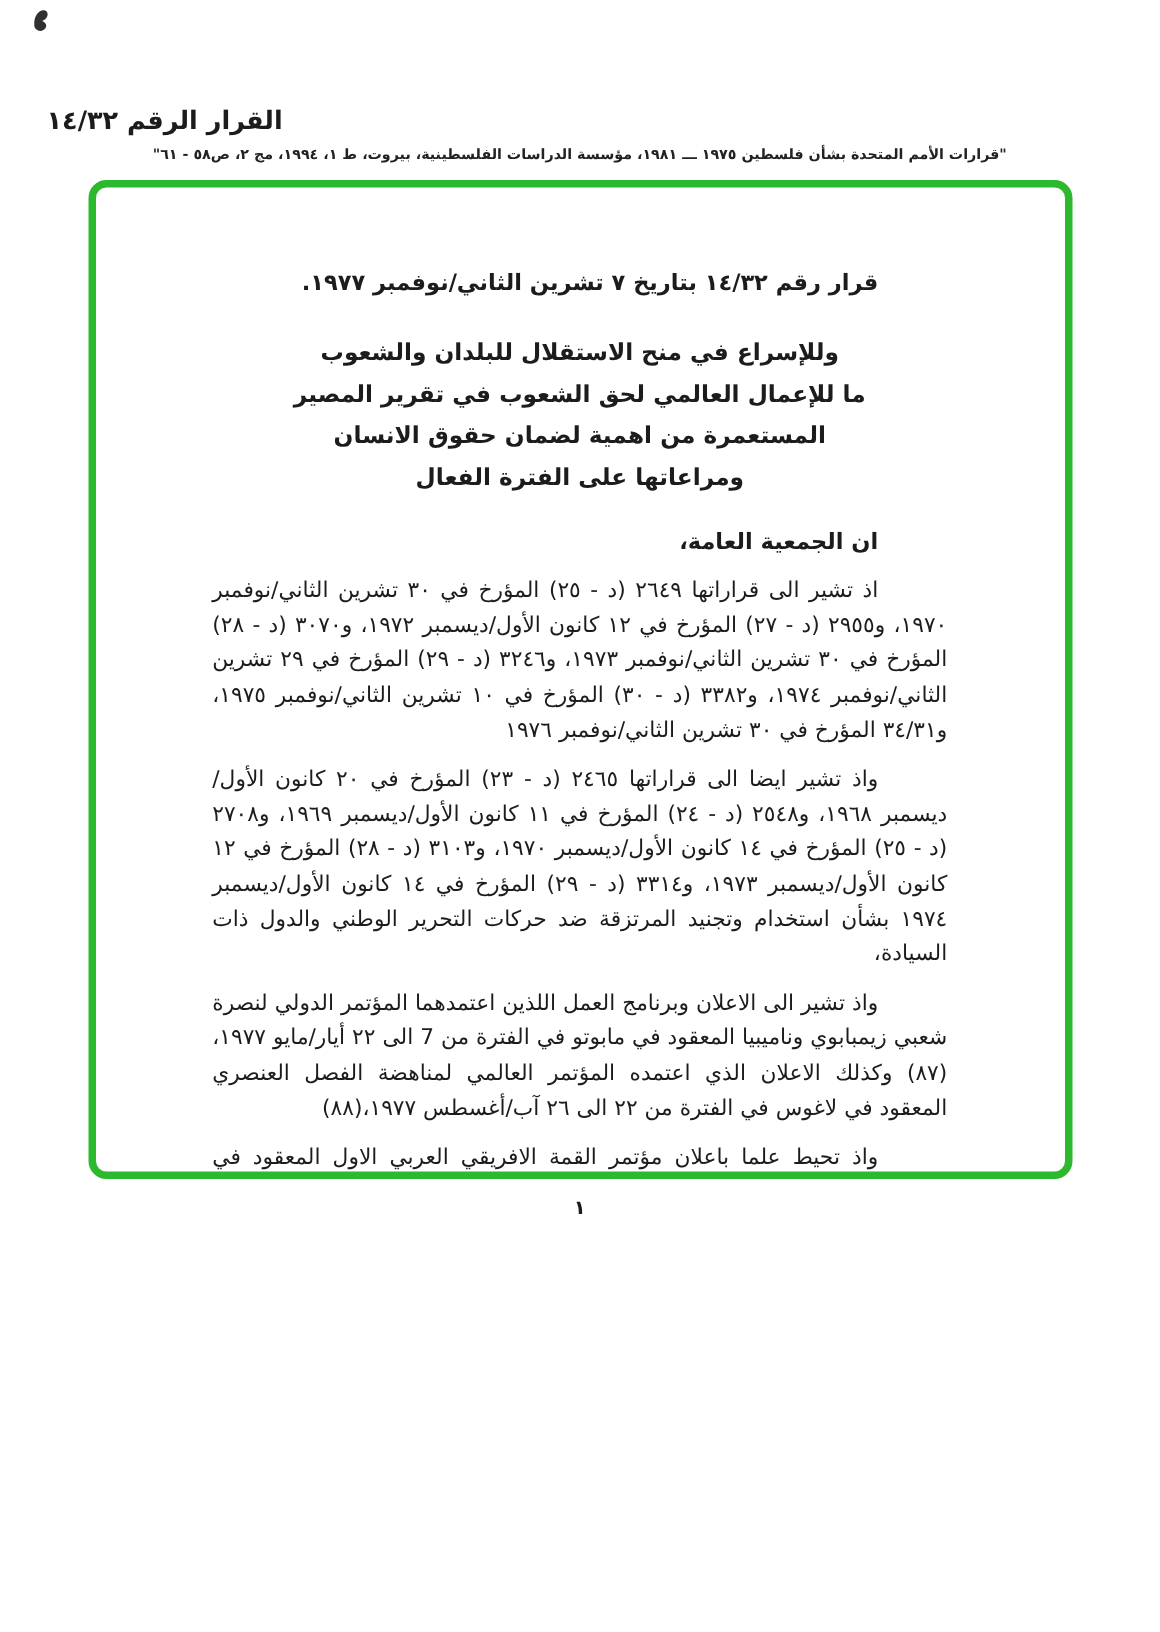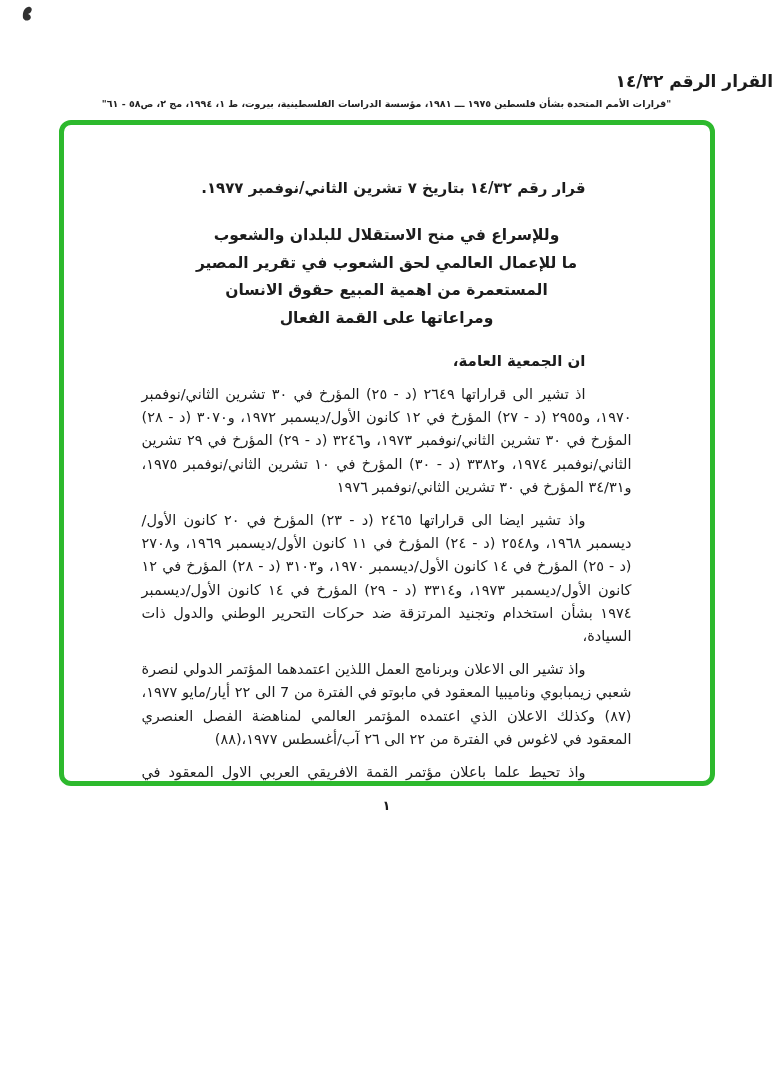--- a/index.html
+++ b/index.html
@@ -16,21 +16,21 @@
   .scan-mark {
     position: absolute;
     top: 4px;
     left: 20px;
     width: 16px;
     height: 18px;
     opacity: .9;
   }
   .page-header { margin-top: 70px; }
   .page-title {
-    text-align: right;
+    text-align: left;
     font-weight: bold;
     font-size: 17px;
     line-height: 22px;
     margin-left: 31px;
   }
   .source-citation {
     text-align: center;
     font-weight: bold;
     font-size: 9.5px;
     line-height: 14px;
@@ -114,22 +114,22 @@
   <div class="source-citation rtl">"قرارات الأمم المتحدة بشأن فلسطين ١٩٧٥ ـــ ١٩٨١، مؤسسة الدراسات الفلسطينية، بيروت، ط ١، ١٩٩٤، مج ٢، ص٥٨ - ٦١"</div>
 </div>
 
 <div class="resolution-frame rtl" style="border-color: rgb(45, 185, 45);">
 
   <p class="intro-line">قرار رقم ١٤/٣٢ بتاريخ ٧ تشرين الثاني/نوفمبر ١٩٧٧.</p>
 
   <div class="doc-title">
     <div class="doc-title-line">وللإسراع في منح الاستقلال للبلدان والشعوب</div>
     <div class="doc-title-line">ما للإعمال العالمي لحق الشعوب في تقرير المصير</div>
-    <div class="doc-title-line">المستعمرة من اهمية المبيع حقوق الانسان</div>
-    <div class="doc-title-line">ومراعاتها على القمة الفعال</div>
+    <div class="doc-title-line">المستعمرة من اهمية لضمان حقوق الانسان</div>
+    <div class="doc-title-line">ومراعاتها على الفترة الفعال</div>
   </div>
 
   <p class="opening-line">ان الجمعية العامة،</p>
 
   <p class="preamble-paragraph"><span class="paragraph-lead">اذ تشير</span><span> الى قراراتها ٢٦٤٩ (د - ٢٥) المؤرخ في ٣٠ تشرين الثاني/نوفمبر ١٩٧٠، و٢٩٥٥ (د - ٢٧) المؤرخ في ١٢ كانون الأول/ديسمبر ١٩٧٢، و٣٠٧٠ (د - ٢٨) المؤرخ في ٣٠ تشرين الثاني/نوفمبر ١٩٧٣، و٣٢٤٦ (د - ٢٩) المؤرخ في ٢٩ تشرين الثاني/نوفمبر ١٩٧٤، و٣٣٨٢ (د - ٣٠) المؤرخ في ١٠ تشرين الثاني/نوفمبر ١٩٧٥، و٣٤/٣١ المؤرخ في ٣٠ تشرين الثاني/نوفمبر ١٩٧٦</span></p>
 
   <p class="preamble-paragraph"><span class="paragraph-lead">واذ تشير ايضا</span><span> الى قراراتها ٢٤٦٥ (د - ٢٣) المؤرخ في ٢٠ كانون الأول/ديسمبر ١٩٦٨، و٢٥٤٨ (د - ٢٤) المؤرخ في ١١ كانون الأول/ديسمبر ١٩٦٩، و٢٧٠٨ (د - ٢٥) المؤرخ في ١٤ كانون الأول/ديسمبر ١٩٧٠، و٣١٠٣ (د - ٢٨) المؤرخ في ١٢ كانون الأول/ديسمبر ١٩٧٣، و٣٣١٤ (د - ٢٩) المؤرخ في ١٤ كانون الأول/ديسمبر ١٩٧٤ بشأن استخدام وتجنيد المرتزقة ضد حركات التحرير الوطني والدول ذات السيادة،</span></p>
 
   <p class="preamble-paragraph"><span class="paragraph-lead">واذ تشير</span><span> الى الاعلان وبرنامج العمل اللذين اعتمدهما المؤتمر الدولي لنصرة شعبي زيمبابوي وناميبيا المعقود في مابوتو في الفترة من 7 الى ٢٢ أيار/مايو ١٩٧٧،(٨٧) وكذلك الاعلان الذي اعتمده المؤتمر العالمي لمناهضة الفصل العنصري المعقود في لاغوس في الفترة من ٢٢ الى ٢٦ آب/أغسطس ١٩٧٧،(٨٨)</span></p>
 

